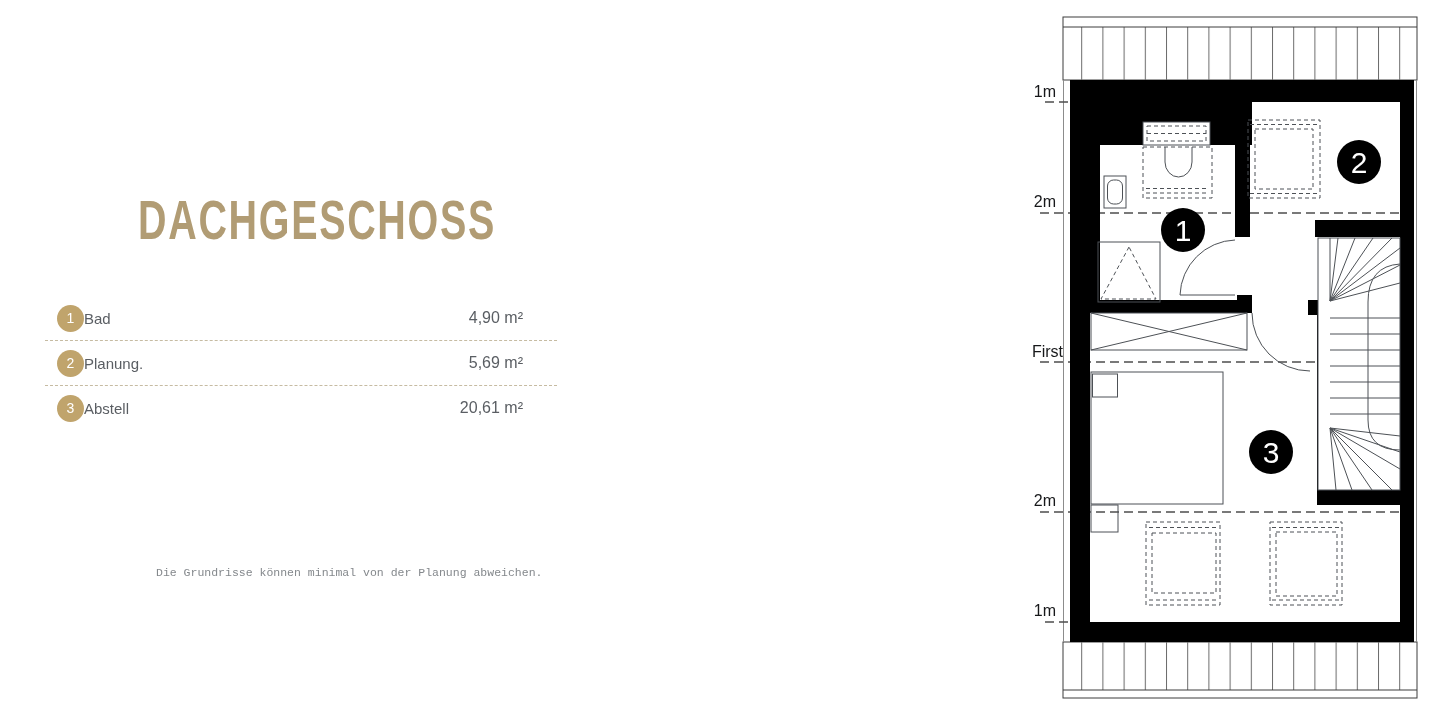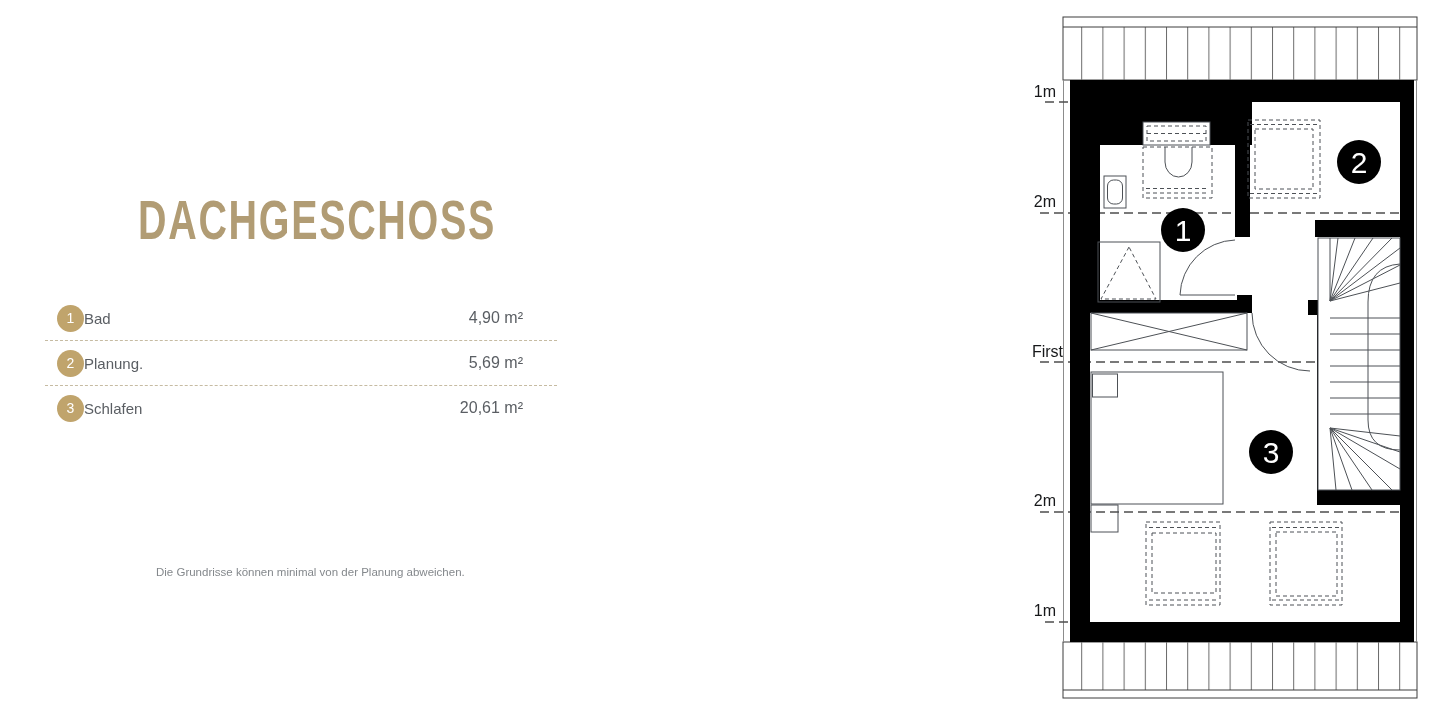--- a/index.html
+++ b/index.html
@@ -11,21 +11,21 @@
          letter-spacing:2px;white-space:nowrap;line-height:1;
          transform:scale(0.84,1.18);transform-origin:left top;}
   .legend{position:absolute;left:45px;top:296px;width:512px;}
   .legend-row{display:flex;align-items:center;height:44px;}
   .legend-row + .legend-row{border-top:1px dashed #c6bba2;}
   .num-circle{width:27px;height:27px;border-radius:50%;background:#c0a46c;color:#ffffff;
               margin-left:12px;display:flex;align-items:center;justify-content:center;
               font-size:14px;flex:0 0 auto;}
   .room-name{color:#5a5e63;font-size:15px;}
   .room-area{margin-left:auto;margin-right:34px;color:#5a5e63;font-size:16px;}
-  .footnote{position:absolute;left:156px;top:566px;color:#84888c;font-size:11.5px;}
+  .footnote{position:absolute;left:156px;top:566px;color:#84888c;font-size:11.5px;font-family:Liberation Mono, monospace;}
 
   
   svg.plan{position:absolute;left:0;top:0;}
   .dimtext{font-family:"Liberation Sans",sans-serif;font-size:16px;fill:#17181a;}
   .marker-num{font-family:"Liberation Sans",sans-serif;font-size:30px;fill:#ffffff;}
 </style>
 </head>
 <body>
 
 <div class="page">
@@ -38,21 +38,21 @@
       <div class="room-name">Bad</div>
       <div class="room-area">4,90 m²</div>
     </div>
     <div class="legend-row">
       <div class="num-circle">2</div>
       <div class="room-name">Planung.</div>
       <div class="room-area">5,69 m²</div>
     </div>
     <div class="legend-row">
       <div class="num-circle">3</div>
-      <div class="room-name">Schlafen</div>
+      <div class="room-name">Abstell</div>
       <div class="room-area">20,61 m²</div>
     </div>
   </div>
 
   <div class="footnote">Die Grundrisse können minimal von der Planung abweichen.</div>
 
   <svg class="plan" width="1440" height="722" viewBox="0 0 1440 722">
     <defs>
       <pattern id="roofhatch" width="21.2" height="12" patternUnits="userSpaceOnUse">
         <path d="M0.5,0 V12" stroke="#6b6b6b" stroke-width="1" fill="none"></path>

